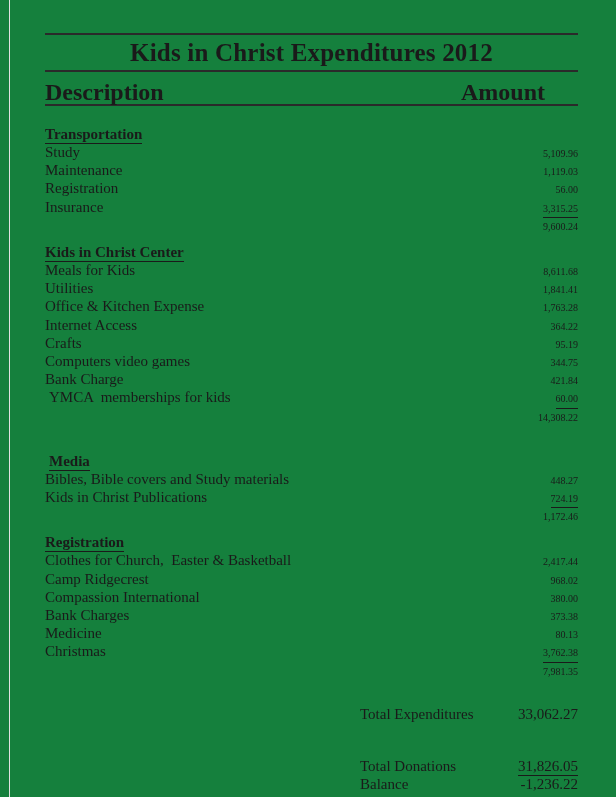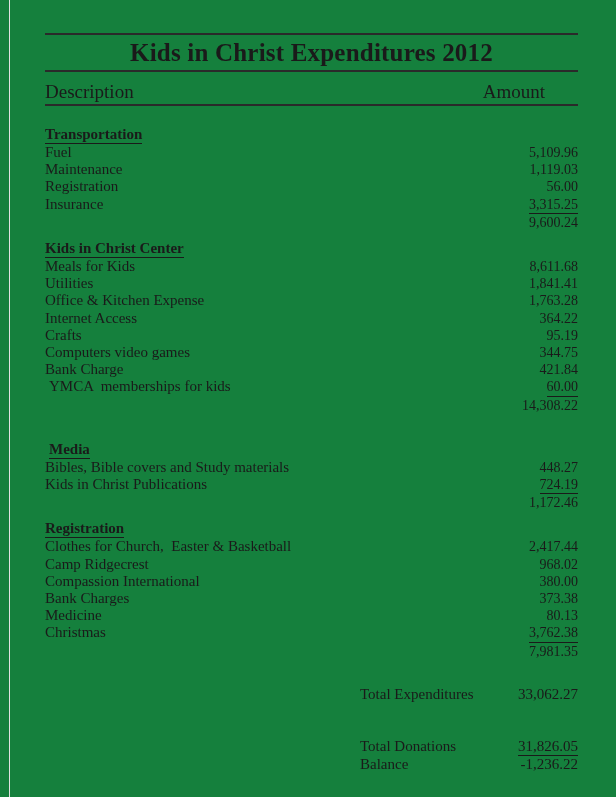--- a/index.html
+++ b/index.html
@@ -50,22 +50,22 @@
     white-space: nowrap;
   }
   .rule-mid {
     height: 0;
     border-top: 2px solid #2a2a2a;
   }
   .col-head {
     display: flex;
     justify-content: space-between;
     align-items: baseline;
-    font-size: 19px;
-    font-weight: normal;
+    font-size: 24px;
+    font-weight: bold;
     line-height: 22px;
     padding: 1px 0 1px 0;
   }
   .col-head .amt-head { padding-right: 33px; margin-top: 8px; }
   .rule-bot {
     height: 0;
     border-top: 2px solid #2a2a2a;
     margin-bottom: 19px;
   }
 
@@ -89,21 +89,21 @@
     line-height: 17.2px;
     font-size: 15px;
     white-space: pre;
   }
   .row .label { flex: 1 1 auto; }
   .row.indent .label { padding-left: 4px; }
   .row .amount {
     flex: 0 0 auto;
     width: 96px;
     text-align: right;
-    font-size: 14px;
+    font-size: 10px;
   }
   .row .amount .num {
     display: inline-block;
     padding-bottom: 0px;
   }
   .row.ruled .amount .num {
     border-bottom: 1px solid #1a1a1a;
     text-align: right;
   }
   .row.subtotal { }
@@ -152,21 +152,21 @@
     <div class="col-head">
       <span class="desc-head">Description</span>
       <span class="amt-head">Amount</span>
     </div>
 
     <div class="rule-bot"></div>
 
     <div id="sections-host">
         <div class="section">
           <div class="sec-title-wrap"><span class="sec-title">Transportation</span></div>
-          <div class="row"><span class="label">Fuel</span><span class="amount"><span class="num">5,109.96</span></span></div>
+          <div class="row"><span class="label">Study</span><span class="amount"><span class="num">5,109.96</span></span></div>
           <div class="row"><span class="label">Maintenance</span><span class="amount"><span class="num">1,119.03</span></span></div>
           <div class="row"><span class="label">Registration</span><span class="amount"><span class="num">56.00</span></span></div>
           <div class="row ruled"><span class="label">Insurance</span><span class="amount"><span class="num">3,315.25</span></span></div>
           <div class="row subtotal"><span class="label"></span><span class="amount"><span class="num">9,600.24</span></span></div>
         </div>
         <div class="gap-sm"></div>
         <div class="section">
           <div class="sec-title-wrap"><span class="sec-title">Kids in Christ Center</span></div>
           <div class="row"><span class="label">Meals for Kids</span><span class="amount"><span class="num">8,611.68</span></span></div>
           <div class="row"><span class="label">Utilities</span><span class="amount"><span class="num">1,841.41</span></span></div>

